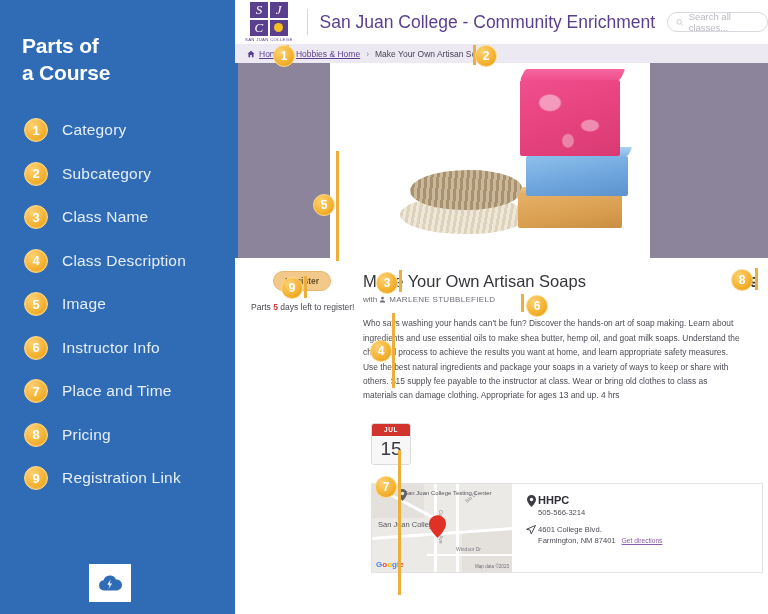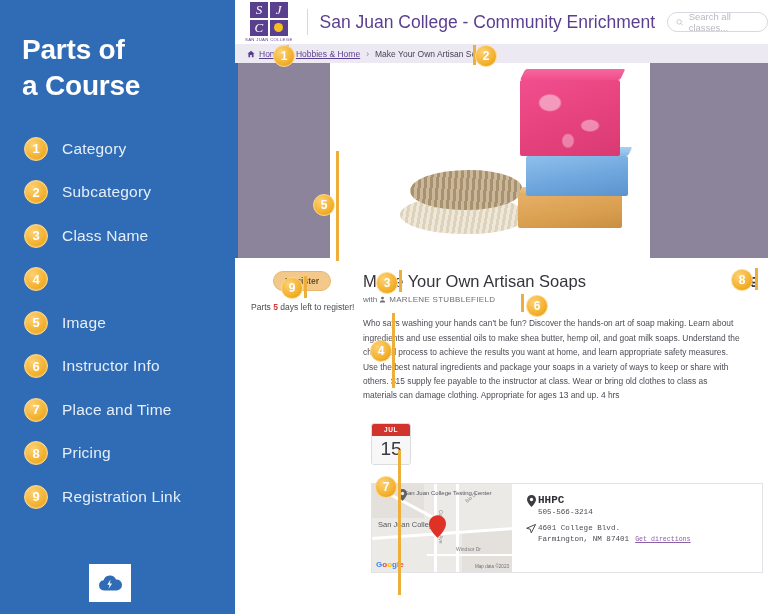--- a/index.html
+++ b/index.html
@@ -14,21 +14,21 @@
   
   .side {
     width: 235px; height: 614px;
     background: #2f6cb5;
     position: relative;
     flex: 0 0 235px;
     padding: 18px 0 0 0;
   }
   .side-title {
     color: #ffffff;
-    font-size: 28px;
+    font-size: 21px;
     font-weight: bold;
     line-height: 1.30;
     padding: 14px 20px 0 22px;
     letter-spacing: -0.2px;
   }
   .side-list { margin-top: 22px; padding-left: 24px; }
   .side-item {
     display: flex; align-items: center;
     height: 43.5px;
   }
@@ -200,21 +200,21 @@
   .map .lbl4 { position:absolute; left:92px; top:10px; font-size:5px; color:#8a8a90; transform:rotate(-40deg); }
   .map .lbl5 { position:absolute; left:72px; top:26px; font-size:5px; color:#8a8a90; transform:rotate(90deg); transform-origin:left top; }
   .pin-red { position:absolute; left:57px; top:31px; }
   .pin-grey { position:absolute; left:26px; top:5px; }
   .gmark { position:absolute; left:4px; bottom:3px; font-size:8px; font-weight:bold; }
   .gmark span:nth-child(1){color:#4285F4}.gmark span:nth-child(2){color:#EA4335}
   .gmark span:nth-child(3){color:#FBBC05}.gmark span:nth-child(4){color:#4285F4}
   .gmark span:nth-child(5){color:#34A853}.gmark span:nth-child(6){color:#EA4335}
   .mapattr { position:absolute; right:3px; bottom:3px; font-size:4.6px; color:#70707a; }
 
-  .locinfo { flex:1; padding: 10px 0 0 12px; font-family: Liberation Mono, monospace; }
+  .locinfo { flex:1; padding: 10px 0 0 12px; }
   .locrow { display:flex; align-items:flex-start; margin-bottom: 7px; }
   .locrow .ic { width:14px; flex:0 0 14px; display:flex; justify-content:center; padding-top:1px; }
   .loc-name { font-size:11px; font-weight:bold; color:#2f2f35; line-height:1.1; }
   .loc-phone { font-size:7.6px; color:#4c4c56; margin-top:2px; }
   .loc-addr { font-size:7.6px; color:#4c4c56; line-height:1.5; }
   .getdir { color:#8b5ea8; text-decoration:underline; font-size:6.6px; margin-left:6px; }
   .loc-room { font-size:7.6px; color:#4c4c56; }
 
   
   .marker {
@@ -244,20 +244,21 @@
       <div class="side-item">
         <span class="badge">2</span>
         <span class="lbl">Subcategory</span>
       </div>
       <div class="side-item">
         <span class="badge">3</span>
         <span class="lbl">Class Name</span>
       </div>
       <div class="side-item">
         <span class="badge">4</span>
+        <span class="lbl">Class Description</span>
       </div>
       <div class="side-item">
         <span class="badge">5</span>
         <span class="lbl">Image</span>
       </div>
       <div class="side-item">
         <span class="badge">6</span>
         <span class="lbl">Instructor Info</span>
       </div>
       <div class="side-item">

